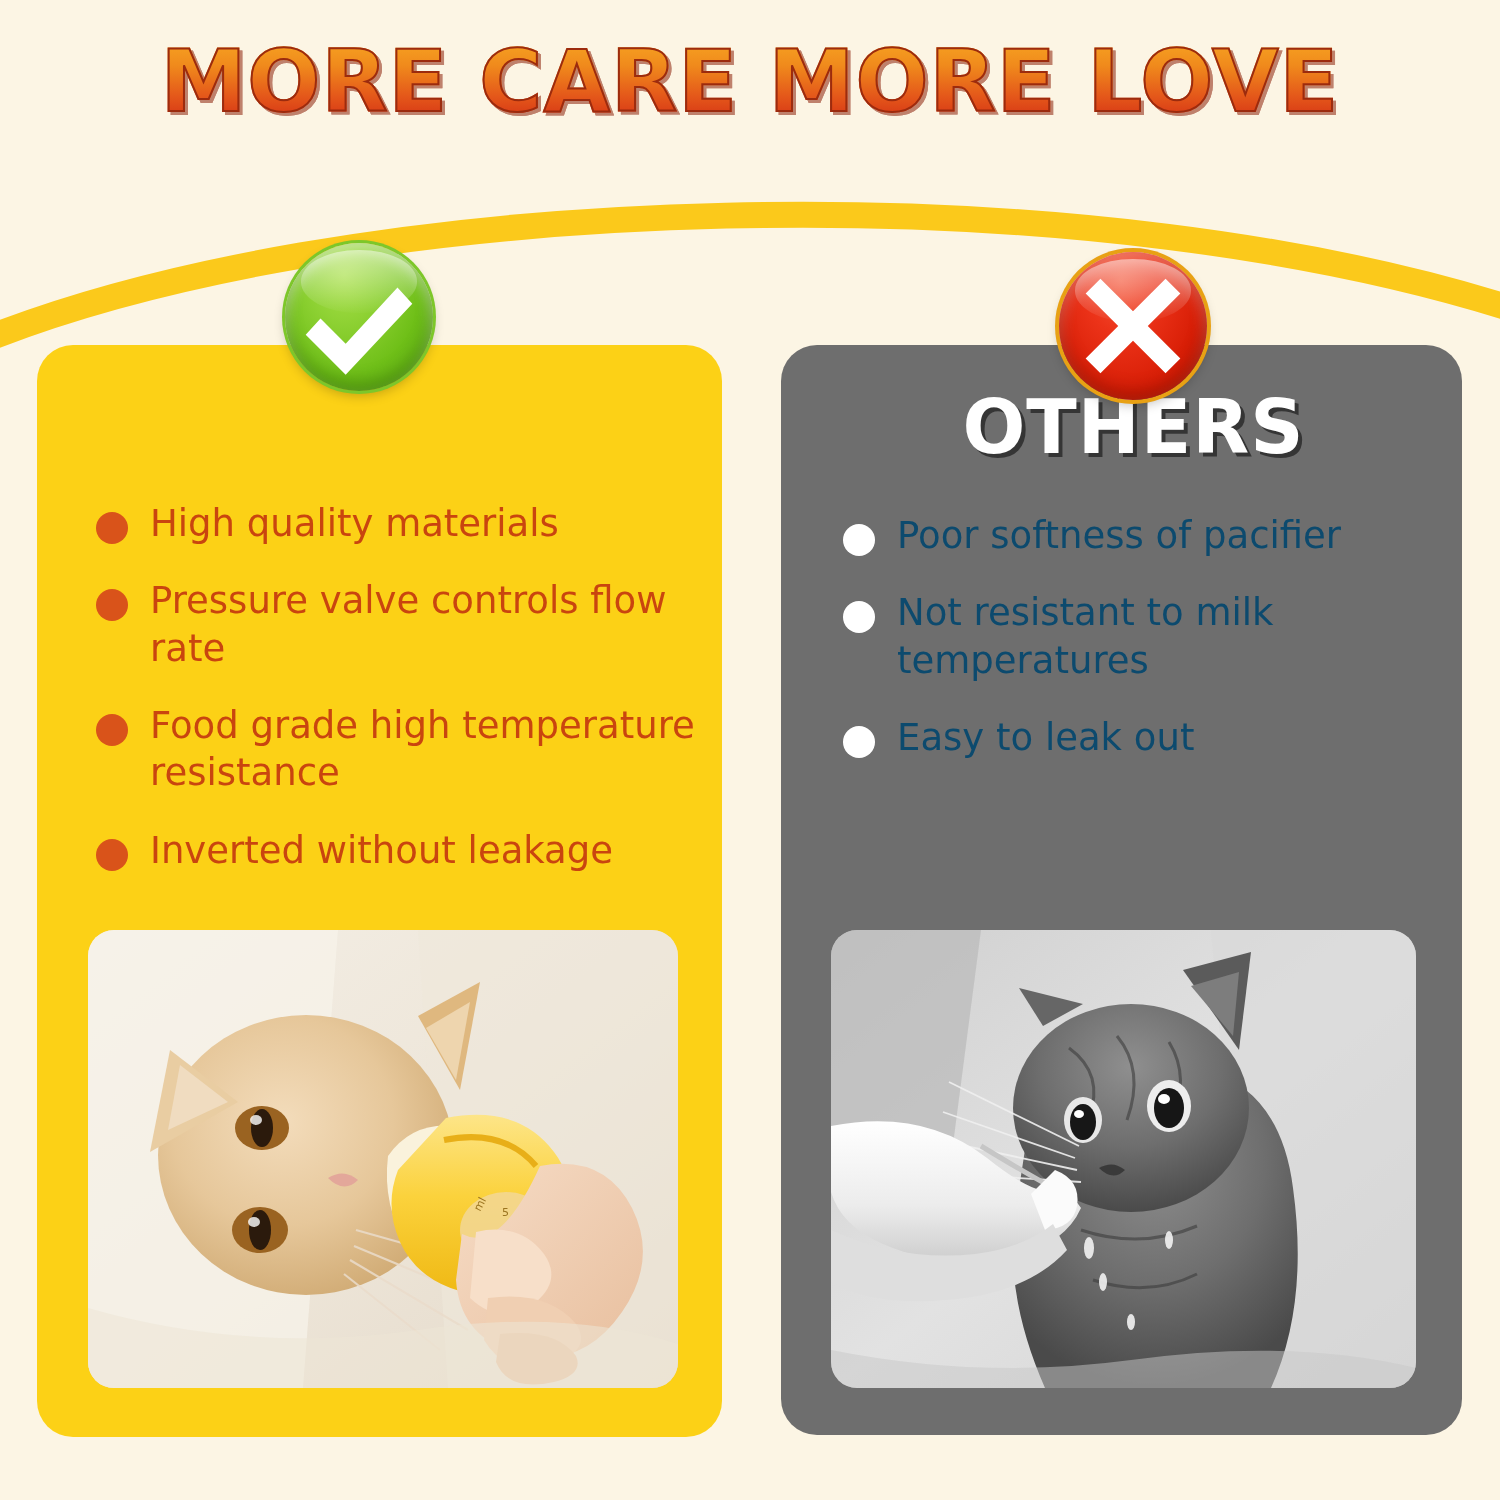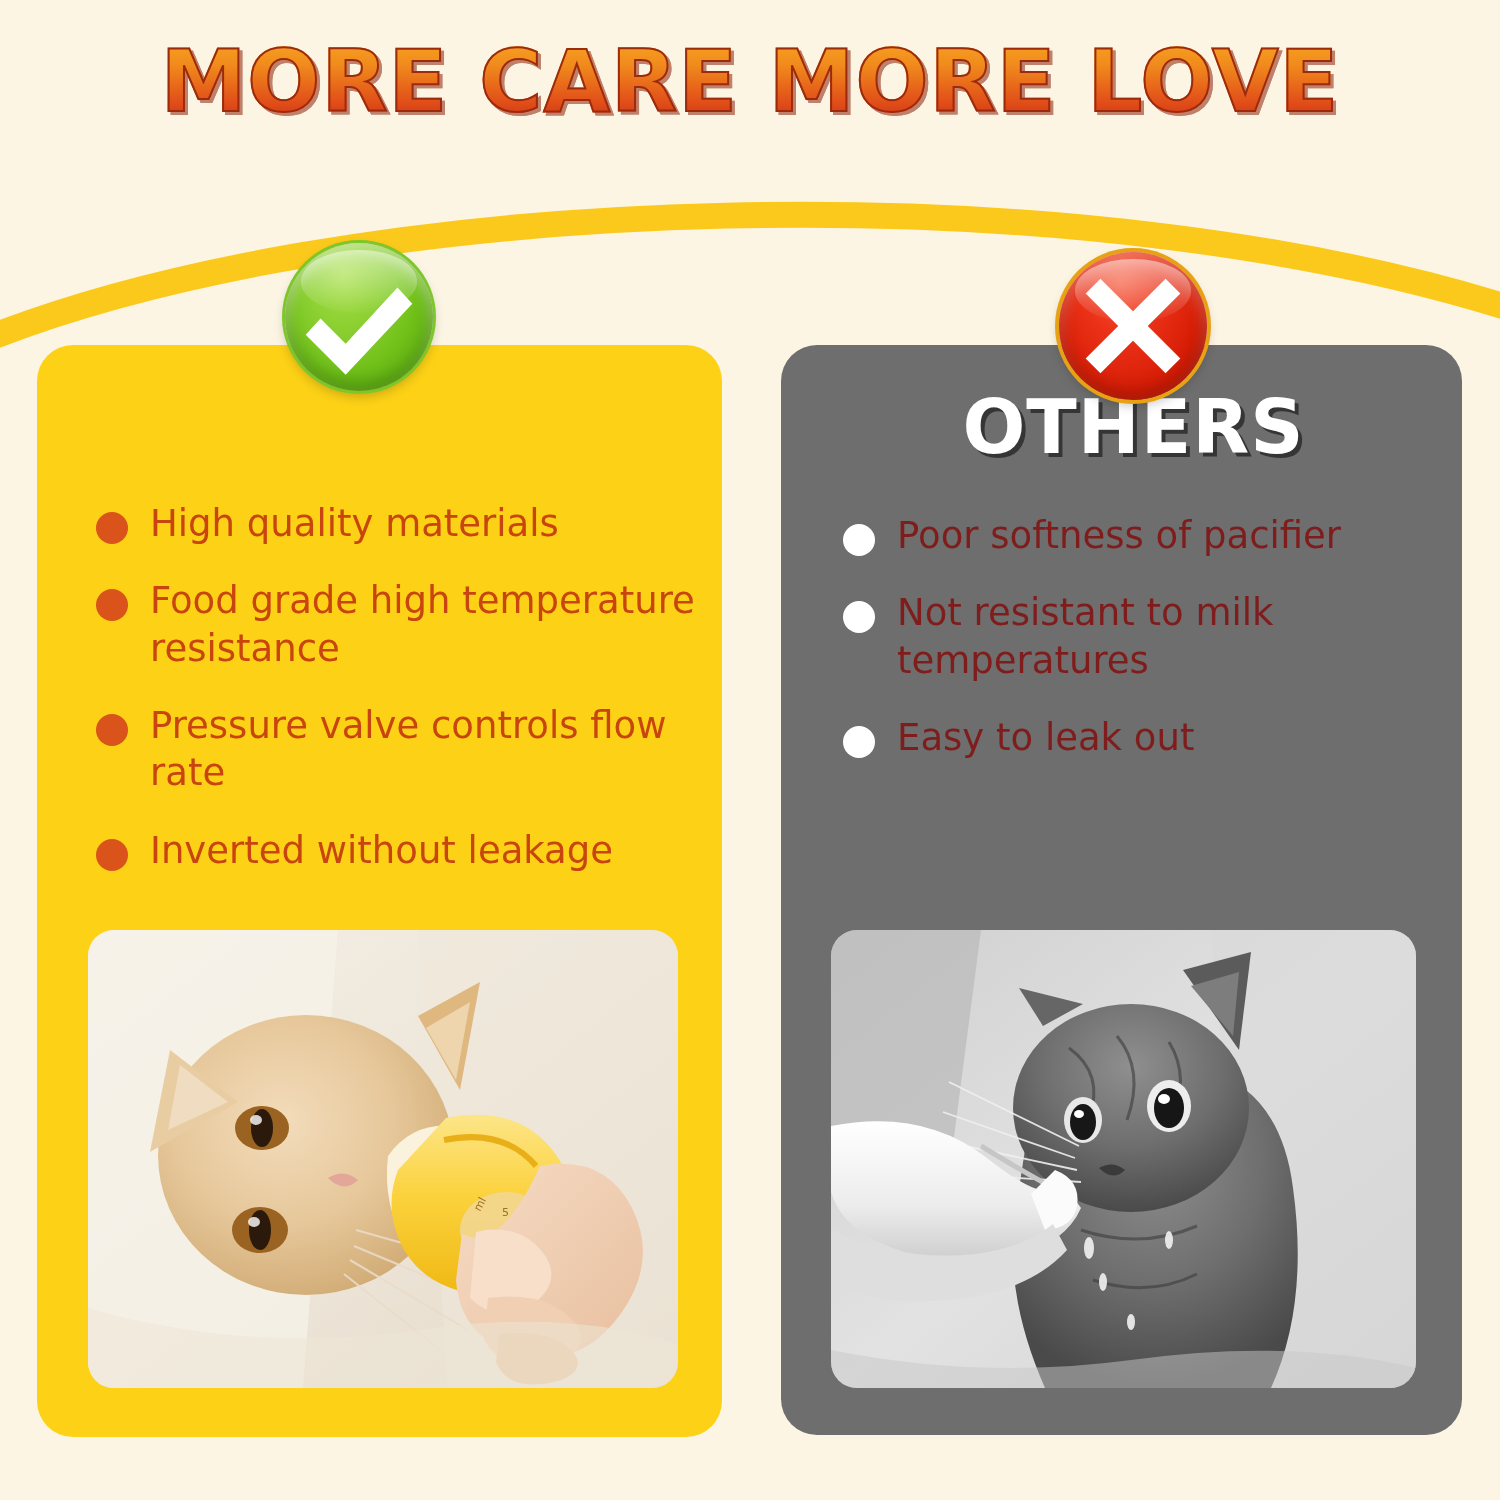--- a/index.html
+++ b/index.html
@@ -174,21 +174,21 @@
     margin-right: 22px;
   }
   .dot-our { background: #D9531A; }
   .dot-others { background: #FFFFFF; }
   .bullet-text {
     font-size: 37px;
     line-height: 1.28;
     font-weight: 400;
   }
   .text-our { color: #C9450F; }
-  .text-others { color: #7f1d1d; }
+  .text-others { color: #0c4a6e; }
 
   
   .photo {
     position: absolute;
     z-index: 4;
     border-radius: 26px;
     overflow: hidden;
   }
   .photo-our {
     left: 88px;
@@ -228,25 +228,25 @@
   </div>
 
 
   <div class="bullets bullets-our">
     <div class="bullet-row">
       <span class="bullet-dot dot-our"></span>
       <span class="bullet-text text-our">High quality materials</span>
     </div>
     <div class="bullet-row">
       <span class="bullet-dot dot-our"></span>
+      <span class="bullet-text text-our">Pressure valve controls flow rate</span>
+    </div>
+    <div class="bullet-row">
+      <span class="bullet-dot dot-our"></span>
       <span class="bullet-text text-our">Food grade high temperature resistance</span>
-    </div>
-    <div class="bullet-row">
-      <span class="bullet-dot dot-our"></span>
-      <span class="bullet-text text-our">Pressure valve controls flow rate</span>
     </div>
     <div class="bullet-row">
       <span class="bullet-dot dot-our"></span>
       <span class="bullet-text text-our">Inverted without leakage</span>
     </div>
   </div>
 
   <div class="photo photo-our">
     <svg viewBox="0 0 590 458" preserveAspectRatio="xMidYMid slice" aria-hidden="true">
       <defs>

